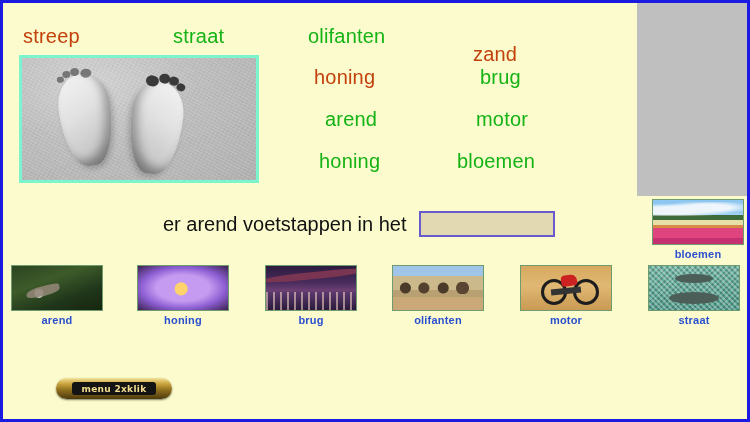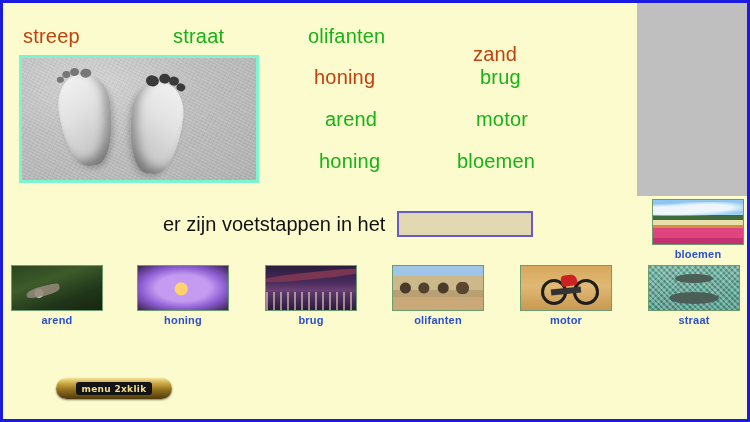--- a/index.html
+++ b/index.html
@@ -226,21 +226,21 @@
     height: 21px;
     border-radius: 11px;
     background: linear-gradient(#f3e39a 0%, #c9a33c 28%, #8a6a1c 60%, #4e3a0c 100%);
     box-shadow: 0 1px 2px rgba(0,0,0,.5);
     display: flex;
     align-items: center;
     justify-content: center;
     cursor: pointer;
   }
   #menu-button .inner {
-    width: 76px;
+    width: 84px;
     height: 13px;
     background: #141414;
     border-radius: 3px;
     display: flex;
     align-items: center;
     justify-content: center;
   }
   #menu-button .inner span {
     font-family: "DejaVu Sans", sans-serif;
     font-size: 9px;
@@ -281,21 +281,21 @@
     </div>
     <div class="footprint right">
       <div class="toe" style="left:28px;top:-6px;width:13px;height:11px;"></div>
       <div class="toe" style="left:17px;top:-9px;width:11px;height:10px;"></div>
       <div class="toe" style="left:8px;top:-7px;width:10px;height:9px;"></div>
       <div class="toe" style="left:1px;top:-1px;width:9px;height:8px;"></div>
     </div>
   </div>
 
   <div id="sentence-row">
-    <span id="sentence-text">er zijn voetstappen in het</span>
+    <span id="sentence-text">er arend voetstappen in het</span>
     <input id="answer-input" type="text" value="" placeholder="" style="">
   </div>
 
   <div id="side-thumb-wrap">
       <div class="thumb" style="left: 649px; top: 196px;">
         <div class="pic pic-bloemen"></div>
         <div class="cap">bloemen</div>
       </div>
     </div>
 

